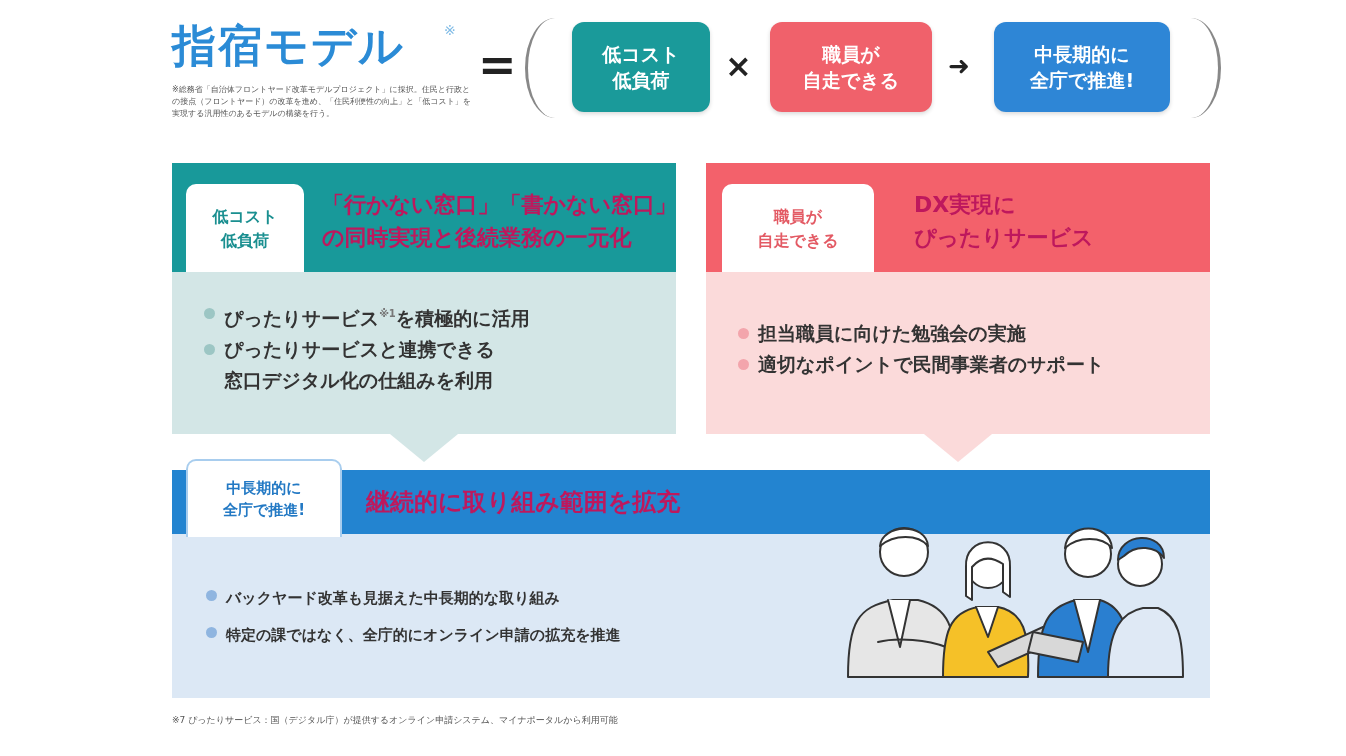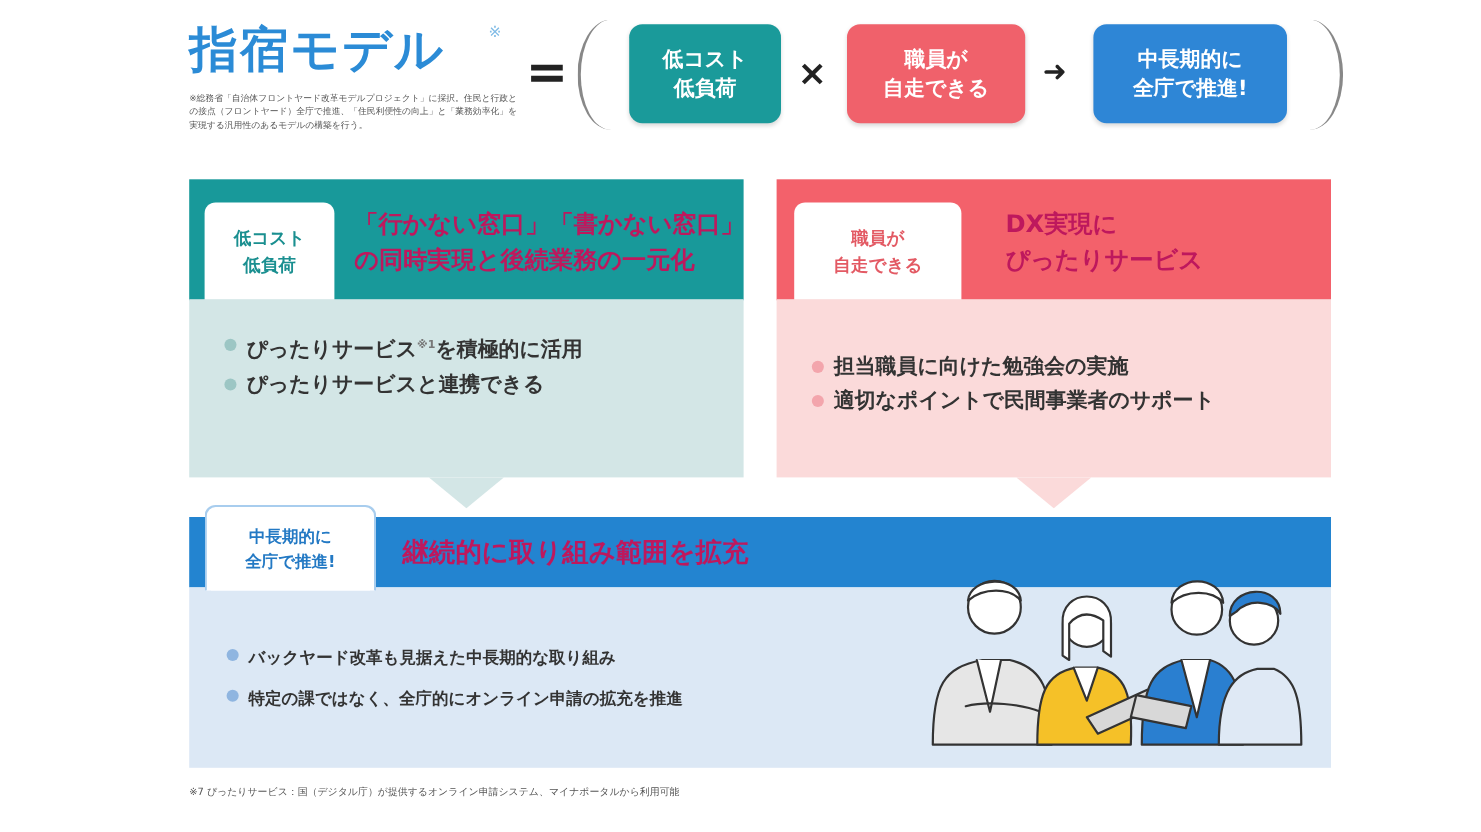--- a/index.html
+++ b/index.html
@@ -67,21 +67,21 @@
 
   .footnote { left:172px; top:714px; font-size:9px; color:#555; white-space:nowrap; }
 
   .illustration { left:838px; top:512px; width:350px; height:170px; }
 </style>
 </head>
 <body>
 
 <div class="abs title">指宿モデル</div>
 <div class="abs title-mark">※</div>
-<div class="abs title-note">※総務省「自治体フロントヤード改革モデルプロジェクト」に採択。住民と行政との接点（フロントヤード）全庁で推進、「住民利便性の向上」と「業務効率化」を実現する汎用性のあるモデルの構築を行う。</div>
+<div class="abs title-note">※総務省「自治体フロントヤード改革モデルプロジェクト」に採択。住民と行政との接点（フロントヤード）の改革を進め、「住民利便性の向上」と「低コスト」を実現する汎用性のあるモデルの構築を行う。</div>
 
 <div class="abs equals">=</div>
 <div class="abs paren paren-l"></div>
 <div class="abs paren paren-r"></div>
 
 <div class="abs top-box tb-teal">
   <span>低コスト</span>
   <span>低負荷</span>
 </div>
 <div class="abs times">×</div>
@@ -106,20 +106,21 @@
 </div>
 <div class="abs teal-body"></div>
 <div class="abs bullets teal-bullets">
   <div class="b">
     <span class="dot"></span>
     <span>ぴったりサービス</span><sup>※1</sup><span>を積極的に活用</span>
   </div>
   <div class="b">
     <span class="dot"></span>
     <div>ぴったりサービスと連携できる</div>
+    <div>窓口デジタル化の仕組みを利用</div>
   </div>
 </div>
 <div class="abs tri tri-teal"></div>
 
 <div class="abs panel-head red-head"></div>
 <div class="abs tab tab-red">
   <span>職員が</span>
   <span>自走できる</span>
 </div>
 <div class="abs head-text red-head-text">

